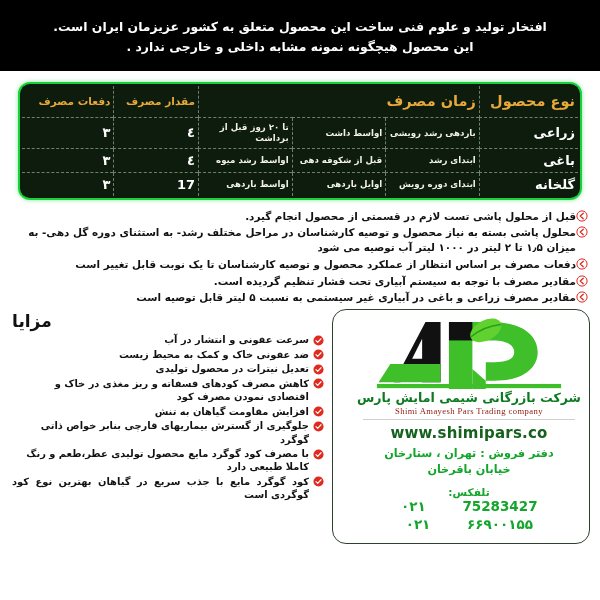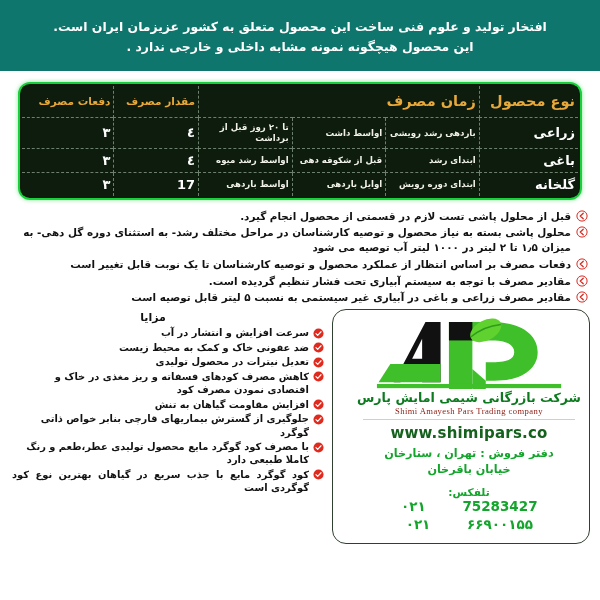--- a/index.html
+++ b/index.html
@@ -11,21 +11,21 @@
     width: 600px;
     height: 600px;
     overflow: hidden;
     font-family: "DejaVu Sans", "Liberation Sans", sans-serif;
     color: #111;
     position: relative;
   }
 
   
   .banner {
-    background: #0f766e;
+    background: #000000;
     color: #ffffff;
     padding: 17px 26px 14px 26px;
     text-align: center;
     direction: rtl;
   }
   .banner-line {
     font-size: 12.4px;
     font-weight: bold;
     line-height: 1.62;
     letter-spacing: 0.1px;
@@ -93,21 +93,20 @@
   
   .notes {
     direction: rtl;
     margin: 9px 12px 0 10px;
     text-align: right;
   }
   .note {
     display: flex;
     flex-direction: row;
     align-items: flex-start;
-    gap: 5px;
     margin-bottom: 2px;
   }
   .note-text {
     font-size: 10.4px;
     font-weight: bold;
     line-height: 1.42;
     color: #121212;
     flex: 1;
   }
   .chev {
@@ -127,24 +126,24 @@
   }
 
   
   .benefits {
     flex: 1 1 auto;
     direction: rtl;
     text-align: right;
     padding-top: 2px;
   }
   .benefits-title {
-    font-size: 11px;
+    font-size: 17px;
     font-weight: bold;
     color: #111;
-    text-align: center;
+    text-align: left;
     margin: 0 0 2px 0;
     padding-right: 30px;
   }
   .benefit {
     display: flex;
     flex-direction: row;
     align-items: flex-start;
     gap: 4px;
     margin-bottom: 1px;
   }
@@ -325,21 +324,21 @@
 <div class="lower">
 
   <div class="benefits">
     <div class="benefits-title">مزایا</div>
 
     <div class="benefit">
       <svg class="check" viewBox="0 0 24 24">
         <circle cx="12" cy="12" r="11" fill="#e02a1e"></circle>
         <path d="M6.5 12.4 L10.2 16 L17.5 8.2" fill="none" stroke="#ffffff" stroke-width="2.6" stroke-linecap="round" stroke-linejoin="round"></path>
       </svg>
-      <div class="benefit-text">سرعت افزایش و انتشار در آب</div>
+      <div class="benefit-text">سرعت عفونی و انتشار در آب</div>
     </div>
     <div class="benefit">
       <svg class="check" viewBox="0 0 24 24">
         <circle cx="12" cy="12" r="11" fill="#e02a1e"></circle>
         <path d="M6.5 12.4 L10.2 16 L17.5 8.2" fill="none" stroke="#ffffff" stroke-width="2.6" stroke-linecap="round" stroke-linejoin="round"></path>
       </svg>
       <div class="benefit-text">ضد عفونی خاک و کمک به محیط زیست</div>
     </div>
     <div class="benefit">
       <svg class="check" viewBox="0 0 24 24">

